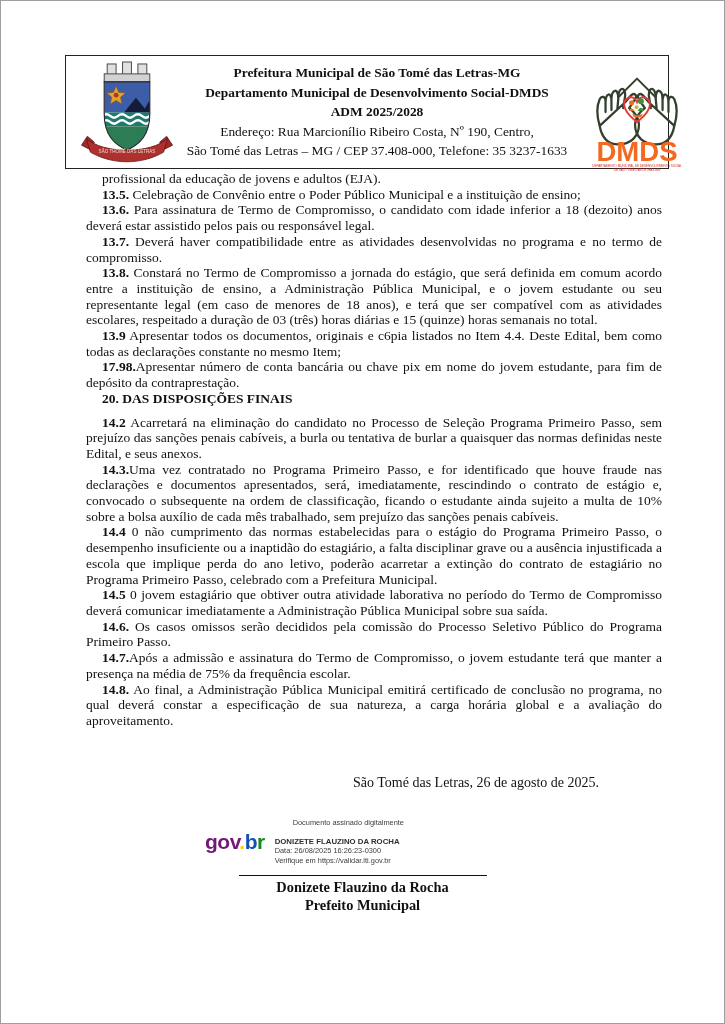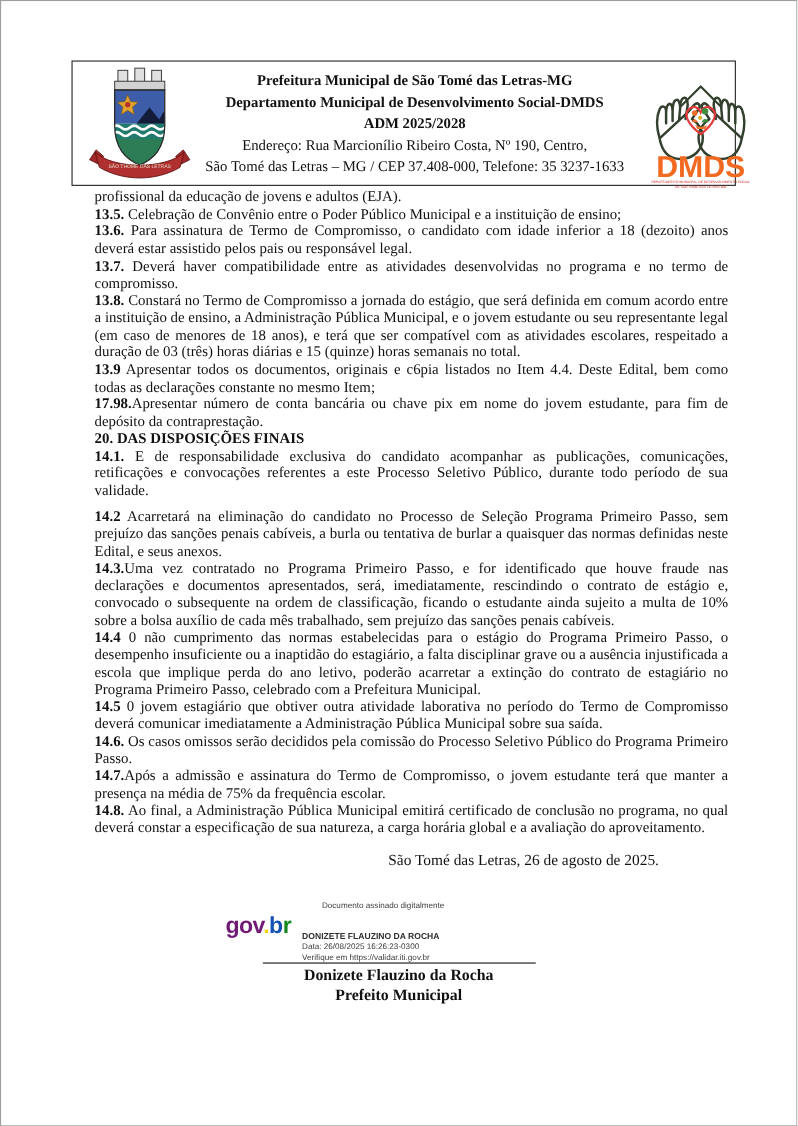--- a/index.html
+++ b/index.html
@@ -20,38 +20,38 @@
   }
   .h-line{font-size:13.4px;line-height:19.6px;white-space:nowrap;}
   .h-bold{font-weight:bold;}
   
   .body-text{
     position:absolute;left:85px;top:170px;width:576px;
   }
   .body-text p{
     margin:0;text-align:justify;font-size:13.5px;line-height:15.7px;
   }
-  .body-text p .num{font-weight:bold;}
+  .body-text p .num{font-weight:bold;margin-left:16px;}
   .body-text p.heading{font-weight:bold;}
   .body-text p.gap{margin-top:8px;}
   
   .date-line{
     position:absolute;top:774px;left:352px;font-size:14px;white-space:nowrap;
   }
   
   .stamp{
     position:absolute;left:204px;top:817px;display:flex;align-items:flex-start;
     font-family:"Liberation Sans",sans-serif;color:#3c3c3c;
   }
   .govbr{
     font-weight:bold;font-size:21px;letter-spacing:-0.5px;
     margin:13px 10px 0 0;line-height:21px;
   }
   .stamp-text{font-size:7.4px;line-height:9.6px;}
-  .stamp-line1{margin-bottom:19px;padding-left:18px;}
+  .stamp-line1{margin-bottom:9px;padding-left:18px;}
   .stamp-name{font-weight:bold;font-size:7.8px;color:#2e2e2e;}
   
   .sig{
     position:absolute;top:874px;left:0;right:0;text-align:center;
     font-weight:bold;font-size:14.4px;line-height:17.5px;
   }
   .sig-rule{width:248px;margin:0 auto 3px auto;border-top:1.5px solid #111;height:0;}
   svg text{font-family:"Liberation Sans",sans-serif;}
 </style>
 </head>
@@ -135,21 +135,20 @@
     <p><span class="num">13.7.</span><span class="txt"> Deverá haver compatibilidade entre as atividades desenvolvidas no programa e no termo de compromisso.</span></p>
 
     <p><span class="num">13.8.</span><span class="txt"> Constará no Termo de Compromisso a jornada do estágio, que será definida em comum acordo entre a instituição de ensino, a Administração Pública Municipal, e o jovem estudante ou seu representante legal (em caso de menores de 18 anos), e terá que ser compatível com as atividades escolares, respeitado a duração de 03 (três) horas diárias e 15 (quinze) horas semanais no total.</span></p>
 
     <p><span class="num">13.9</span><span class="txt"> Apresentar todos os documentos, originais e c6pia listados no Item 4.4. Deste Edital, bem como todas as declarações constante no mesmo Item;</span></p>
 
     <p><span class="num">17.98.</span><span class="txt">Apresentar número de conta bancária ou chave pix em nome do jovem estudante, para fim de depósito da contraprestação.</span></p>
 
     <p class="heading"><span class="num">20.</span><span class="txt"> DAS DISPOSIÇÕES FINAIS</span></p>
 
-    <p><span class="num">14.1.</span><span class="txt"> E de responsabilidade exclusiva do candidato acompanhar as publicações, comunicações, retificações e convocações referentes a este Processo Seletivo Público, durante todo período de sua validade.</span></p>
 
     <p class="gap"><span class="num">14.2</span><span class="txt"> Acarretará na eliminação do candidato no Processo de Seleção Programa Primeiro Passo, sem prejuízo das sanções penais cabíveis, a burla ou tentativa de burlar a quaisquer das normas definidas neste Edital, e seus anexos.</span></p>
 
     <p><span class="num">14.3.</span><span class="txt">Uma vez contratado no Programa Primeiro Passo, e for identificado que houve fraude nas declarações e documentos apresentados, será, imediatamente, rescindindo o contrato de estágio e, convocado o subsequente na ordem de classificação, ficando o estudante ainda sujeito a multa de 10% sobre a bolsa auxílio de cada mês trabalhado, sem prejuízo das sanções penais cabíveis.</span></p>
 
     <p><span class="num">14.4</span><span class="txt"> 0 não cumprimento das normas estabelecidas para o estágio do Programa Primeiro Passo, o desempenho insuficiente ou a inaptidão do estagiário, a falta disciplinar grave ou a ausência injustificada a escola que implique perda do ano letivo, poderão acarretar a extinção do contrato de estagiário no Programa Primeiro Passo, celebrado com a Prefeitura Municipal.</span></p>
 
     <p><span class="num">14.5</span><span class="txt"> 0 jovem estagiário que obtiver outra atividade laborativa no período do Termo de Compromisso deverá comunicar imediatamente a Administração Pública Municipal sobre sua saída.</span></p>
 
     <p><span class="num">14.6.</span><span class="txt"> Os casos omissos serão decididos pela comissão do Processo Seletivo Público do Programa Primeiro Passo.</span></p>

